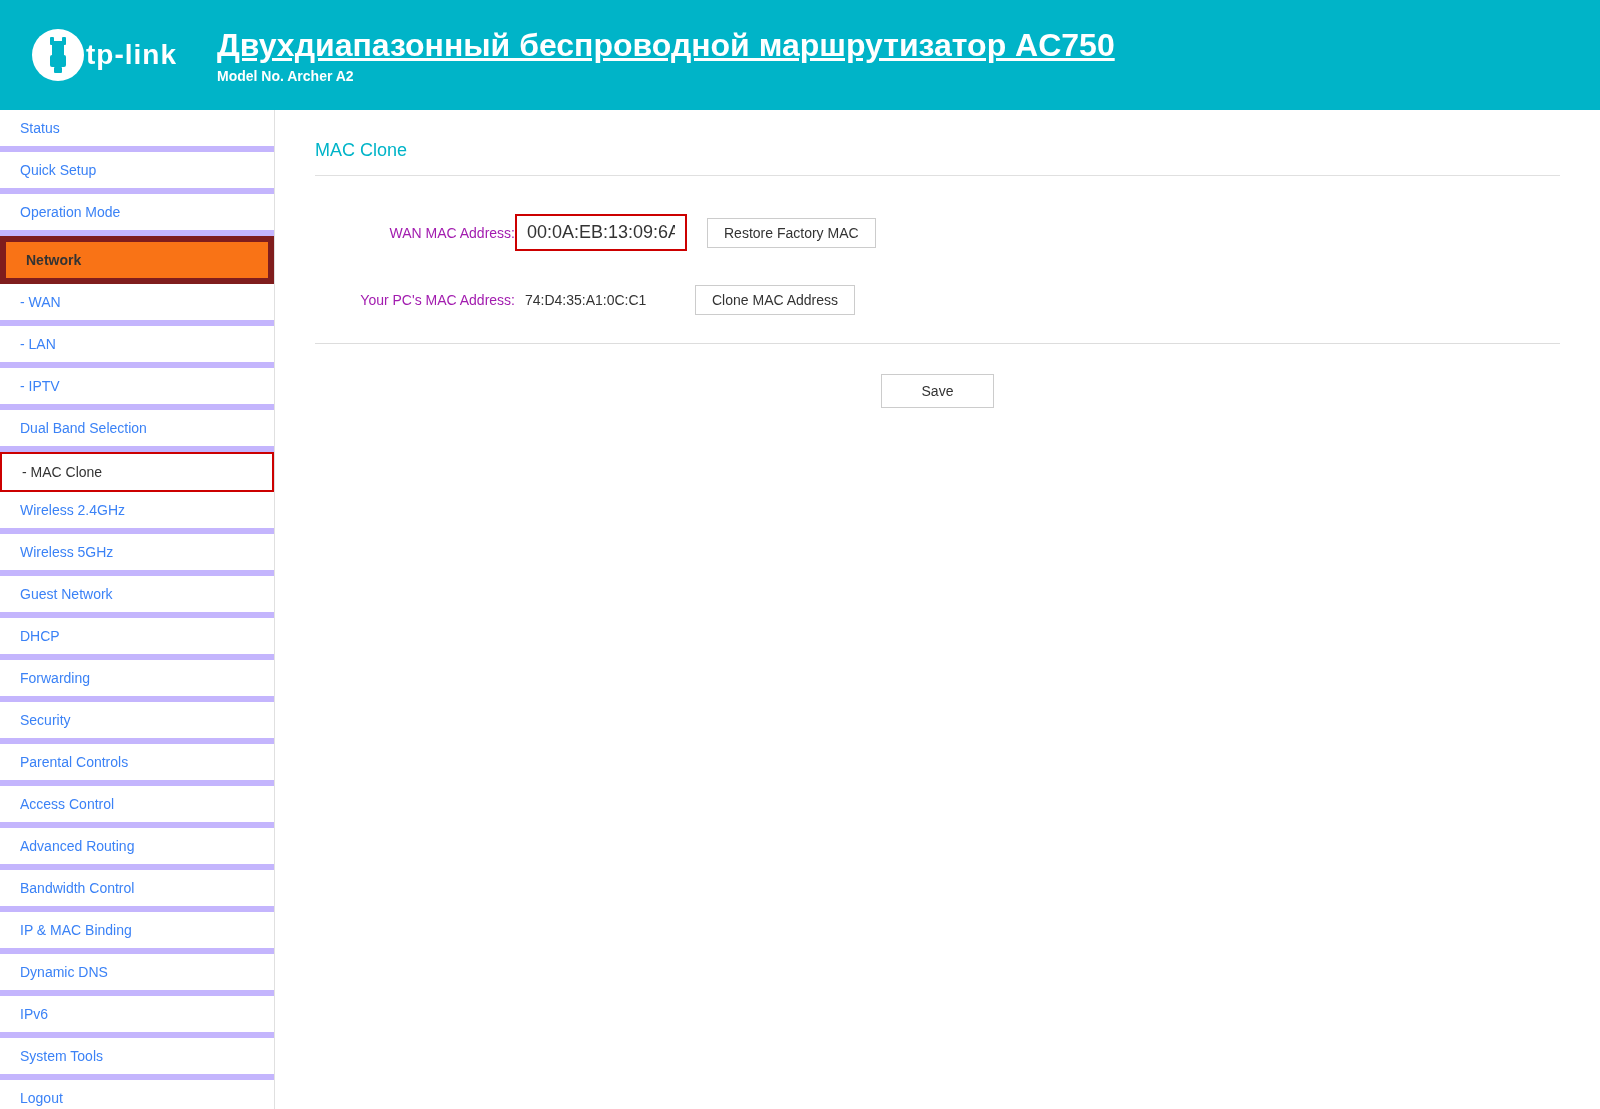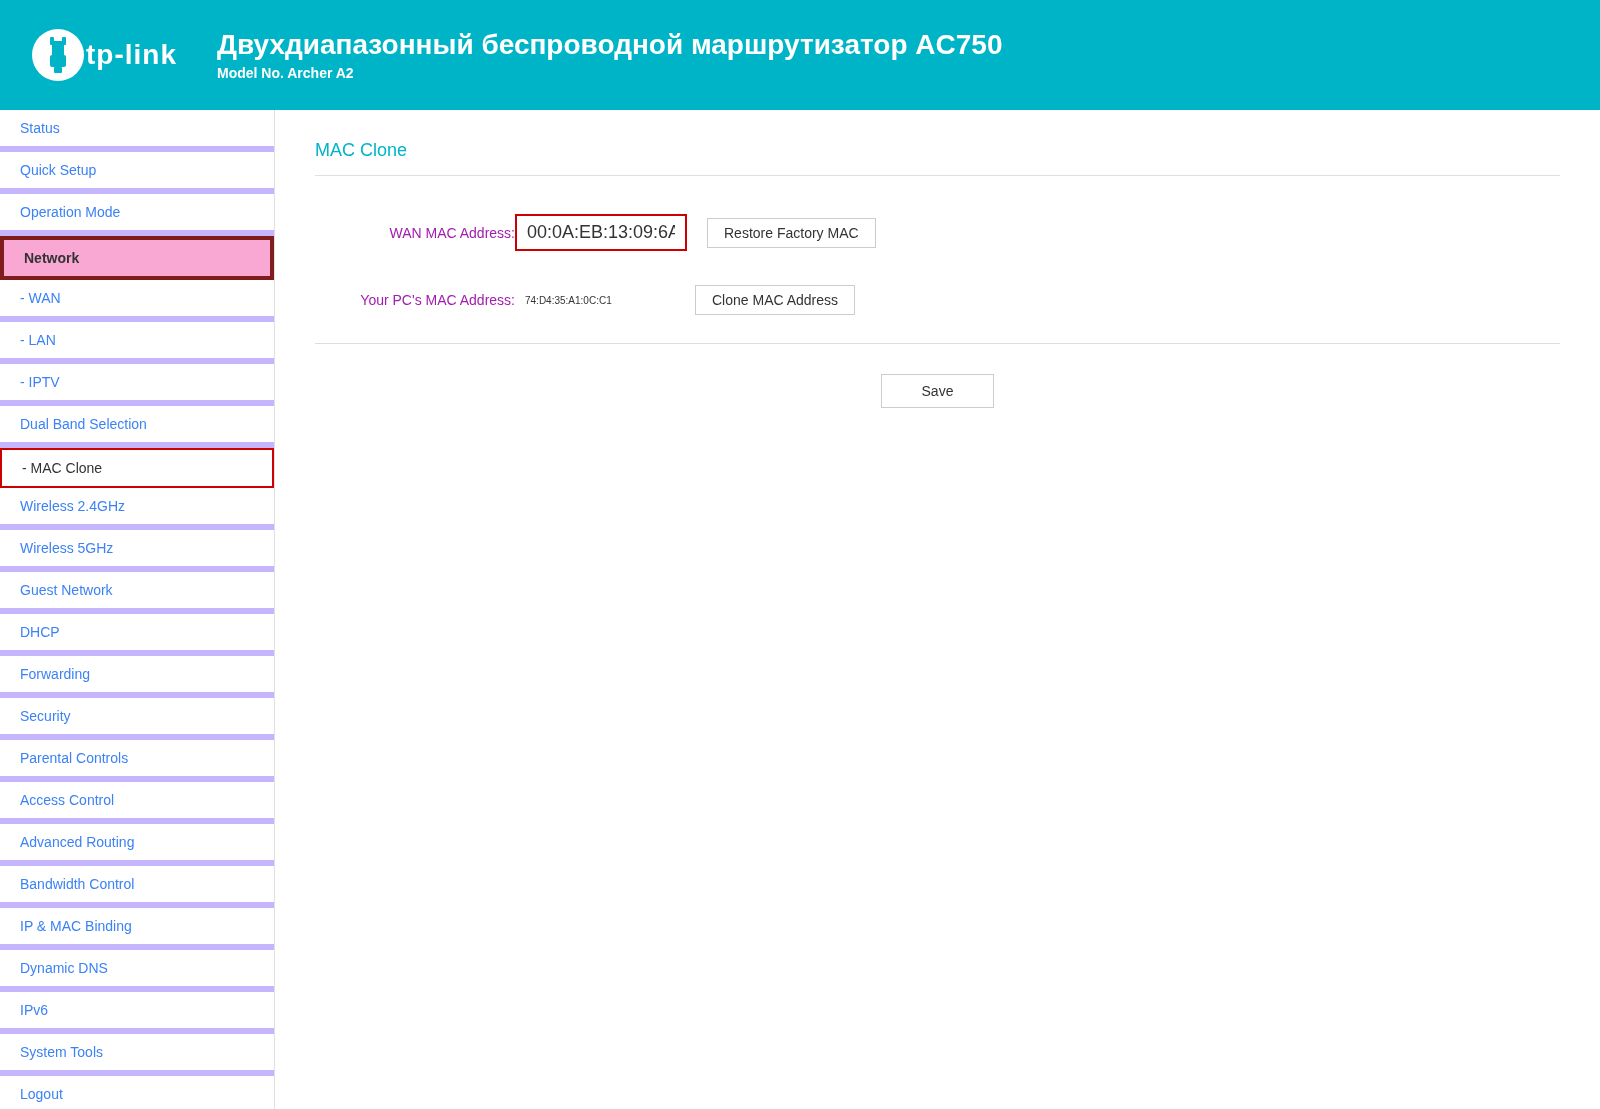--- a/index.html
+++ b/index.html
@@ -28,22 +28,23 @@
       font-size: 28px;
       font-weight: bold;
       letter-spacing: 1px;
     }
     .header-title-area {
       display: flex;
       flex-direction: column;
     }
     .header-title {
       color: #fff;
-      font-size: 28px;
-      font-weight: bold;
+      font-size: 32px;
+      font-weight: bold;
+      text-decoration: underline;
     }
     .header-subtitle {
       color: #fff;
       font-size: 14px;
       font-weight: bold;
       margin-top: 4px;
     }
 
     
     .main-layout {
@@ -61,24 +62,24 @@
     .sidebar-item {
       display: block;
       padding: 10px 20px;
       color: #3b82f6;
       text-decoration: none;
       cursor: pointer;
       border-bottom: 6px solid #c4b5fd;
       font-size: 14px;
     }
     .sidebar-item.active-network {
-      background: #f9a8d4;
-      color: #333;
-      font-weight: bold;
-      border: 4px solid #7f1d1d;
+      background: #f97316;
+      color: #333;
+      font-weight: bold;
+      border: 6px solid #7f1d1d;
     }
     .sidebar-item.mac-clone-active {
       border: 2px solid #cc0000;
       color: #333;
     }
 
     
     .content {
       flex: 1;
       padding: 30px 40px;
@@ -116,21 +117,21 @@
       border: 2px solid #cc0000;
       padding: 6px 10px;
       font-size: 18px;
       width: 172px;
       color: #333;
       outline: none;
     }
 
     .form-value-text {
       padding: 6px 10px;
-      font-size: 10px;
+      font-size: 14px;
       color: #333;
       width: 160px;
     }
 
     .form-button {
       border: 1px solid #ccc;
       background: #fff;
       padding: 6px 16px;
       font-size: 14px;
       cursor: pointer;

